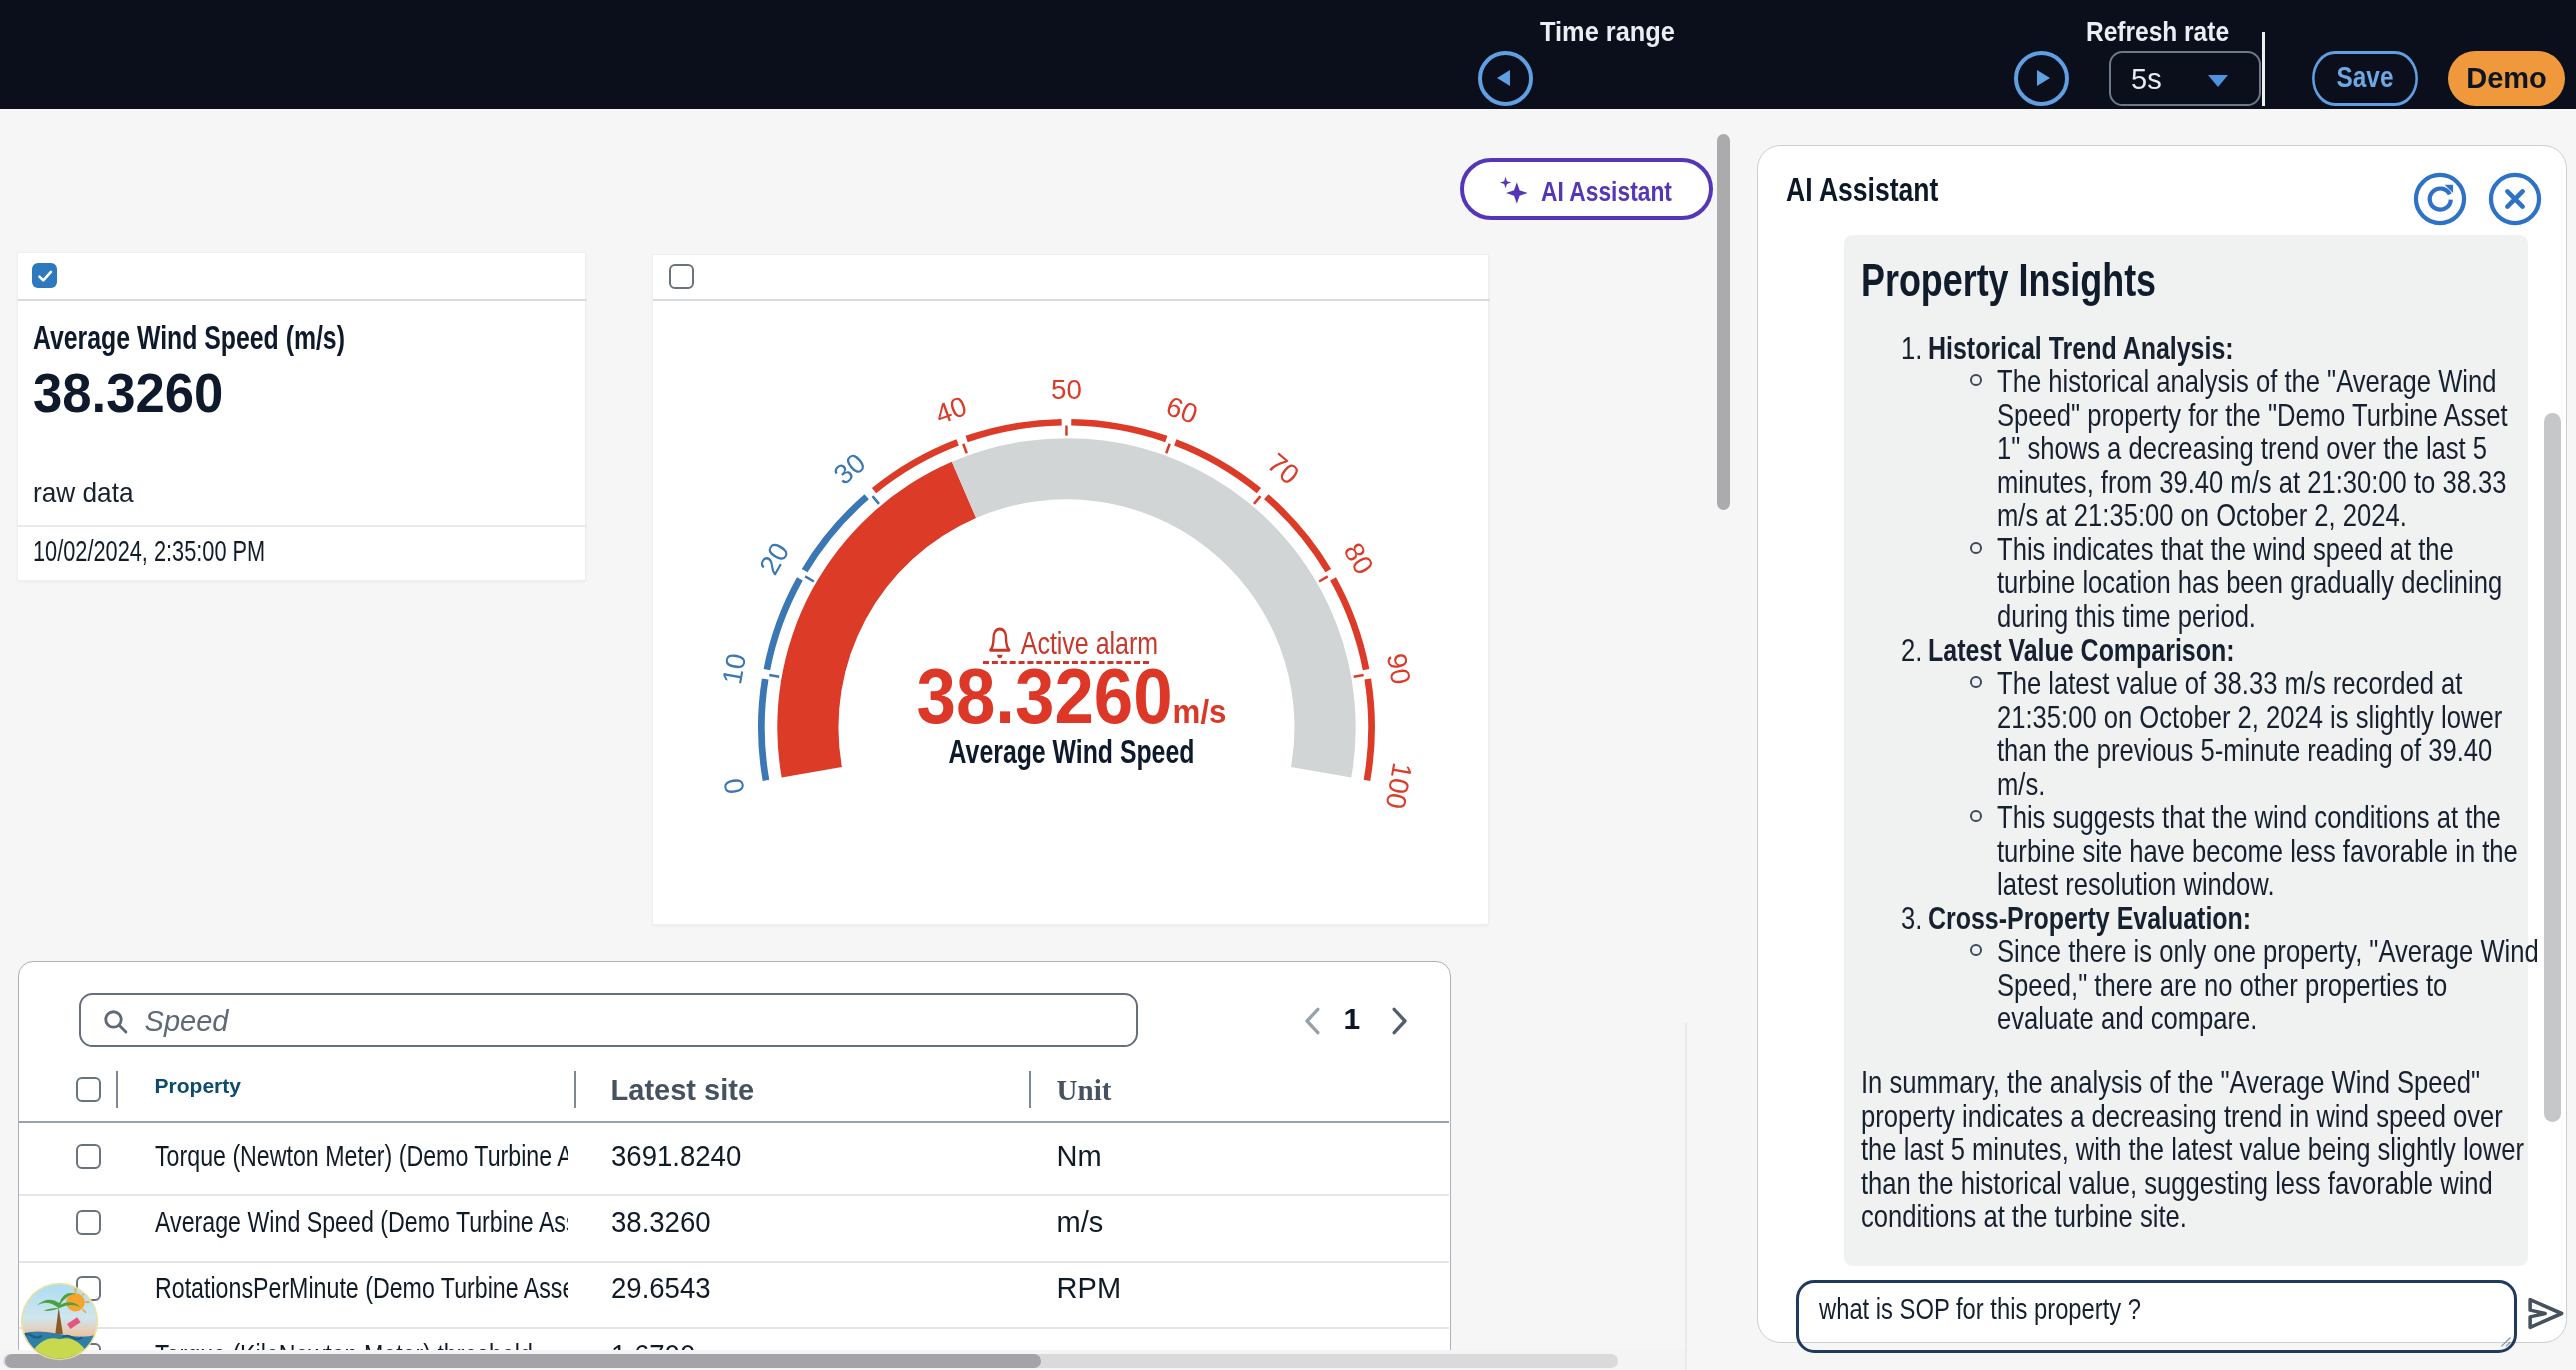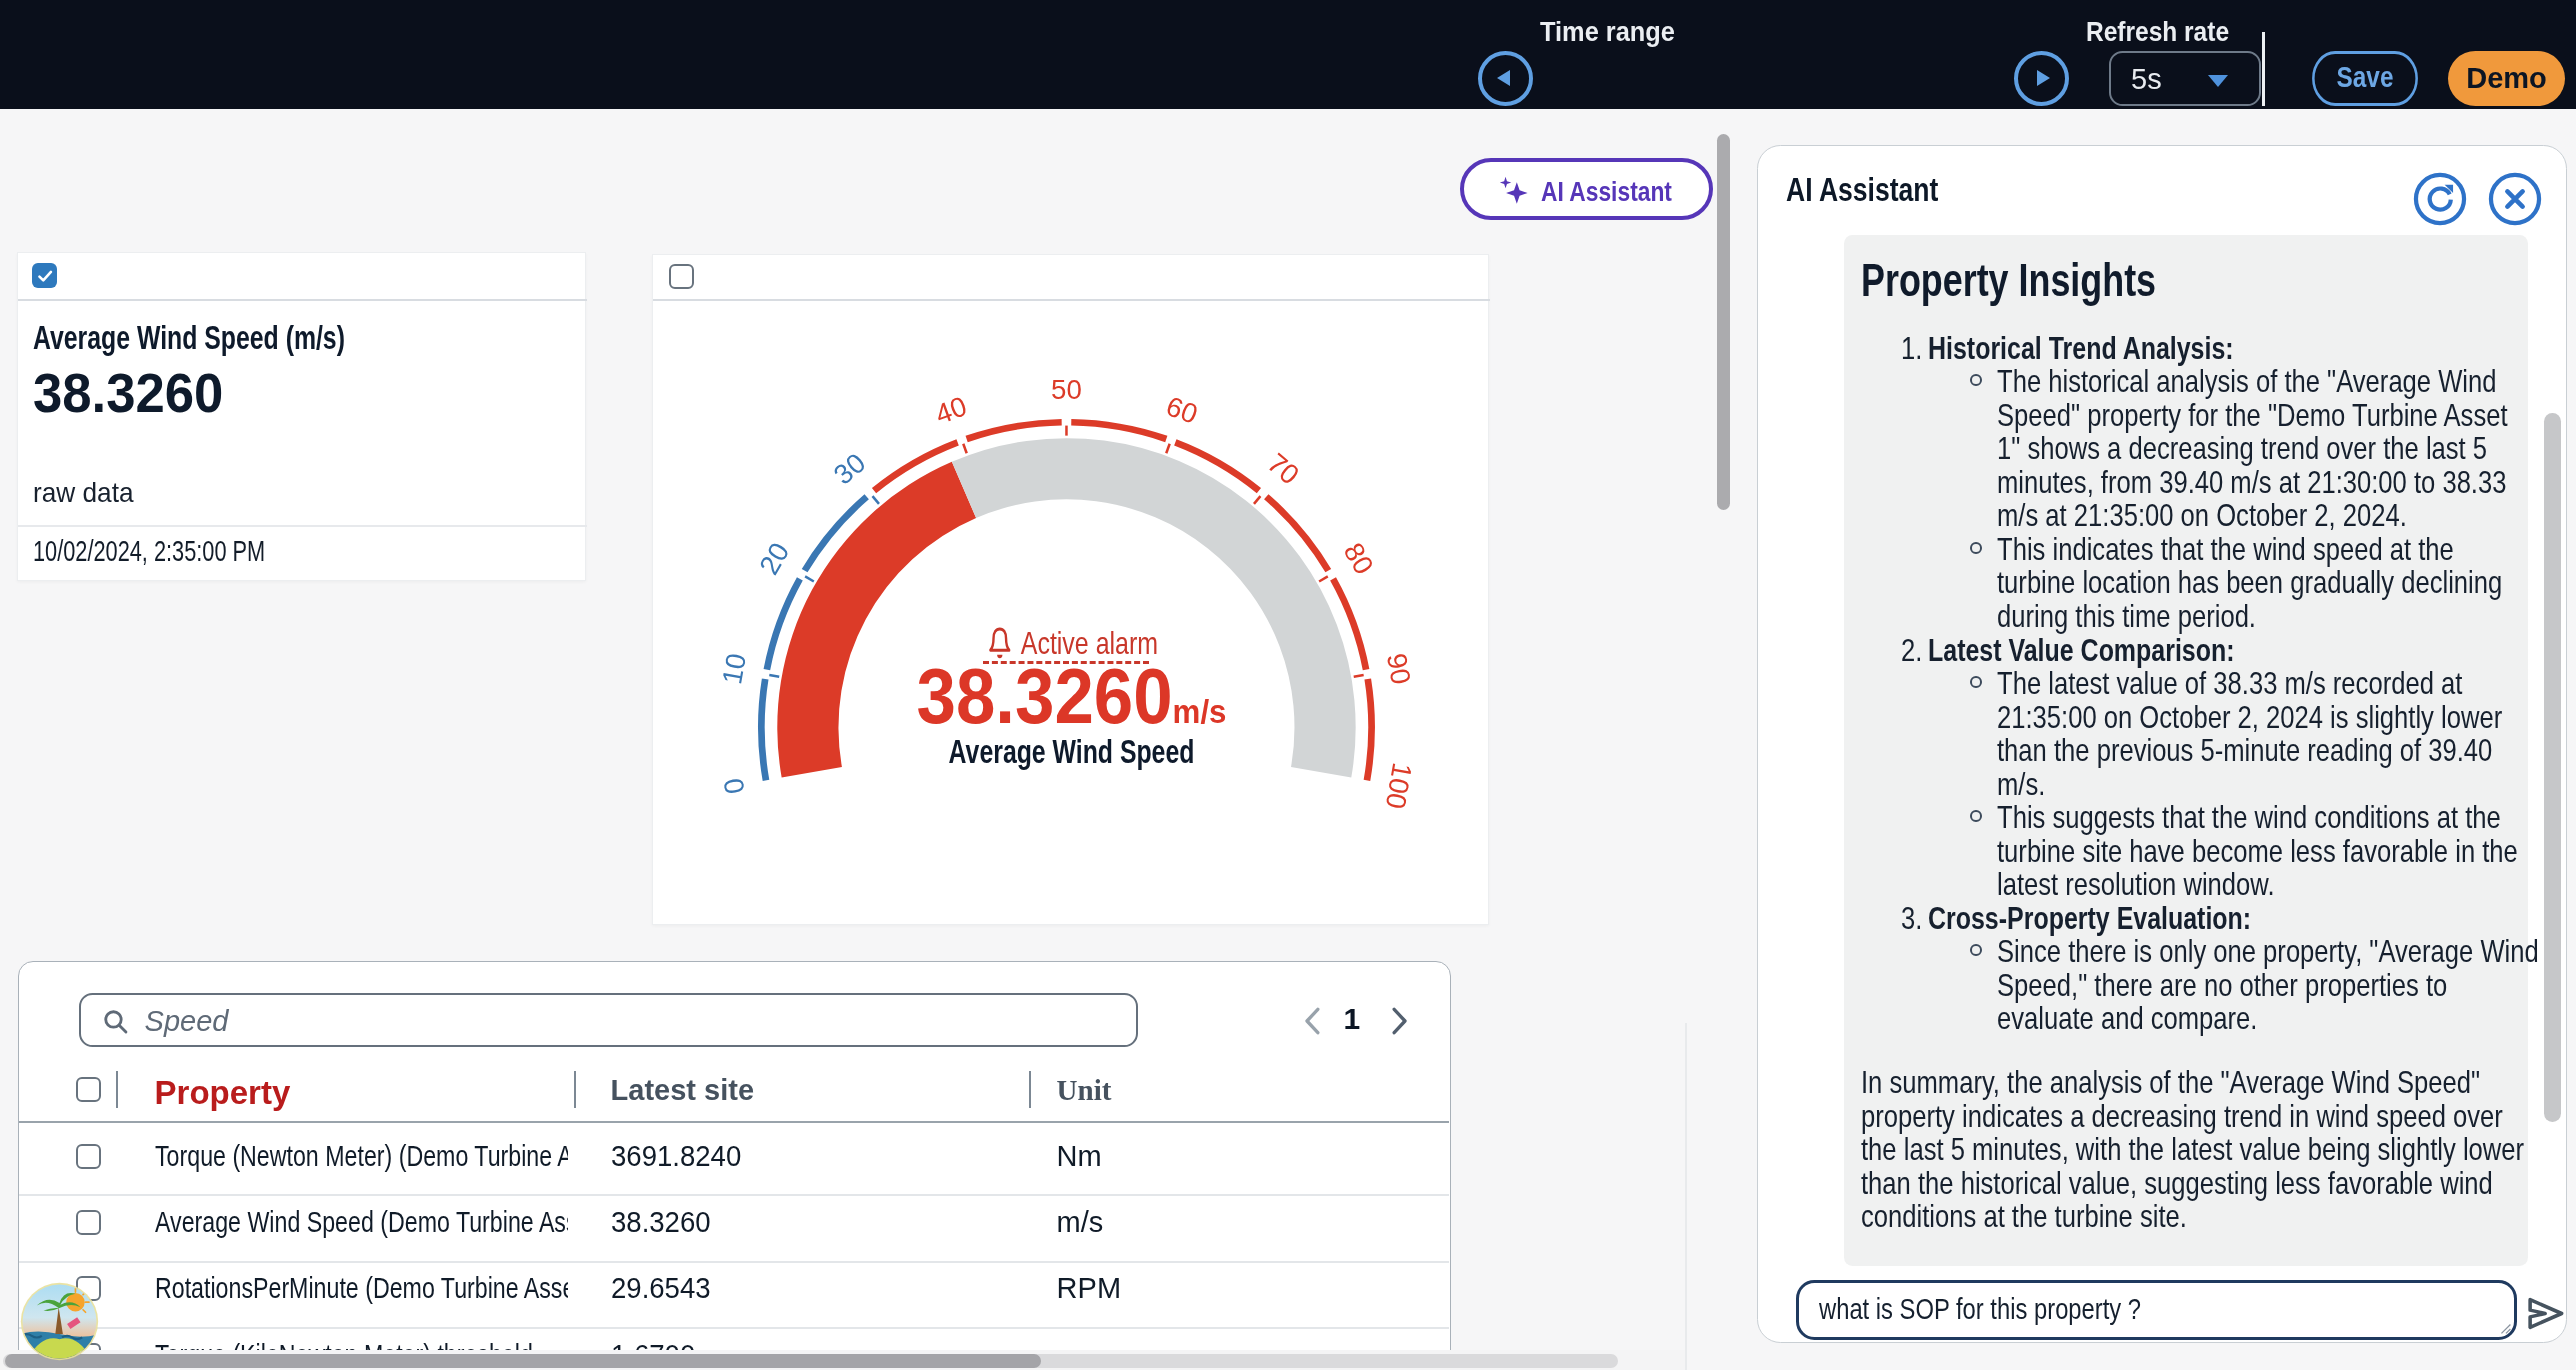--- a/index.html
+++ b/index.html
@@ -116,21 +116,21 @@
     <svg class="abs" style="left:1282px;top:44px;" width="22" height="30" viewBox="0 0 26 36" fill="none" stroke="#98a2ab" stroke-width="4" stroke-linecap="round" stroke-linejoin="round">
         <path d="M20 4 L7 18 L20 32"></path>
       </svg>
     <div class="abs b t" style="left:1325px;top:40px;font-size:30px;color:#0c1624;">1</div>
     <svg class="abs" style="left:1370px;top:44px;" width="22" height="30" viewBox="0 0 26 36" fill="none" stroke="#525f6e" stroke-width="4" stroke-linecap="round" stroke-linejoin="round">
         <path d="M6 4 L19 18 L6 32"></path>
       </svg>
 
     <div class="abs" style="left:57px;top:115px;width:25px;height:25px;border:2.5px solid #68737e;border-radius:5.9px;"></div>
     <div class="abs" style="left:97px;top:109px;width:2.5px;height:37px;background:#7c8894;"></div>
-    <div class="abs b t" style="left:136px;top:112px;font-size:33px;color:#b91c1c;">Property</div>
+    <div class="abs b t" style="left:136px;top:112px;font-size:21px;color:#0c4a6e;">Property</div>
     <div class="abs" style="left:555px;top:109px;width:2.5px;height:37px;background:#7c8894;"></div>
     <div class="abs b t" style="left:592px;top:112px;font-size:29px;color:#46525f;">Latest site</div>
     <div class="abs" style="left:1010px;top:109px;width:2.5px;height:37px;background:#7c8894;"></div>
     <div class="abs b t" style="left:1038px;top:112px;font-size:29px;color:#46525f;font-family:Liberation Serif, serif;">Unit</div>
     <div class="abs" style="left:0px;top:159px;width:1430px;height:1.7px;background:#99a3ab;"></div>
 
     <div class="abs" style="left:57px;top:182px;width:25px;height:25px;border:2.5px solid #68737e;border-radius:5.9px;"></div>
     <div class="abs" style="left:136px;top:178px;width:413px;height:39px;overflow:hidden;font-size:29px;color:#101b28;white-space:nowrap;"><span style="display:inline-block;transform:scaleX(0.80);transform-origin:0 50%;white-space:nowrap;">Torque (Newton Meter) (Demo Turbine Asset 1)</span></div>
     <div class="abs t" style="left:592px;top:178px;font-size:29px;color:#101b28;transform:scaleX(0.95);">3691.8240</div>
     <div class="abs t" style="left:1038px;top:178px;font-size:29px;color:#101b28;">Nm</div>
@@ -239,21 +239,21 @@
         <div class="abs t" style="left:239px;top:854px;font-size:32px;color:#16202e;transform:scaleX(0.8);">evaluate and compare.</div>
         <div class="abs t" style="left:103px;top:918px;font-size:32px;color:#16202e;transform:scaleX(0.8);">In summary, the analysis of the "Average Wind Speed"</div>
         <div class="abs t" style="left:103px;top:952px;font-size:32px;color:#16202e;transform:scaleX(0.8);">property indicates a decreasing trend in wind speed over</div>
         <div class="abs t" style="left:103px;top:985px;font-size:32px;color:#16202e;transform:scaleX(0.8);">the last 5 minutes, with the latest value being slightly lower</div>
         <div class="abs t" style="left:103px;top:1019px;font-size:32px;color:#16202e;transform:scaleX(0.8);">than the historical value, suggesting less favorable wind</div>
         <div class="abs t" style="left:103px;top:1052px;font-size:32px;color:#16202e;transform:scaleX(0.8);">conditions at the turbine site.</div>
       </div>
 
     <div class="abs" style="left:786px;top:267px;width:17px;height:709px;background:#c6c7c9;border-radius:8.4px;"></div>
 
-    <div class="abs" style="left:38px;top:1134px;width:721px;height:60px;border:3.4px solid #1f3a5f;border-radius:18.4px;">
+    <div class="abs" style="left:38px;top:1134px;width:721px;height:73px;border:3.4px solid #1f3a5f;border-radius:18.4px;">
       <div class="abs t" style="left:20px;top:10px;font-size:29px;color:#15202e;transform:scaleX(0.82);">what is SOP for this property ?</div>
       <svg class="abs" style="right:2.5px;bottom:2.5px;" width="14.3" height="14.3" viewBox="0 0 16 16" stroke="#8a94a0" stroke-width="1.4">
           <line x1="5" y1="15" x2="15" y2="5"></line>
           <line x1="10" y1="15" x2="15" y2="10"></line>
         </svg>
     </div>
     <svg class="abs" style="left:765px;top:1145px;" width="45" height="45" viewBox="0 0 24 24" fill="none" stroke="#46535f" stroke-width="1.9" stroke-linejoin="round" stroke-linecap="round">
         <path d="M3.8 4.6 L20.6 12 L3.8 19.4 L3.8 13.8 L11.8 12 L3.8 10.2 Z"></path>
       </svg>
   </div>

